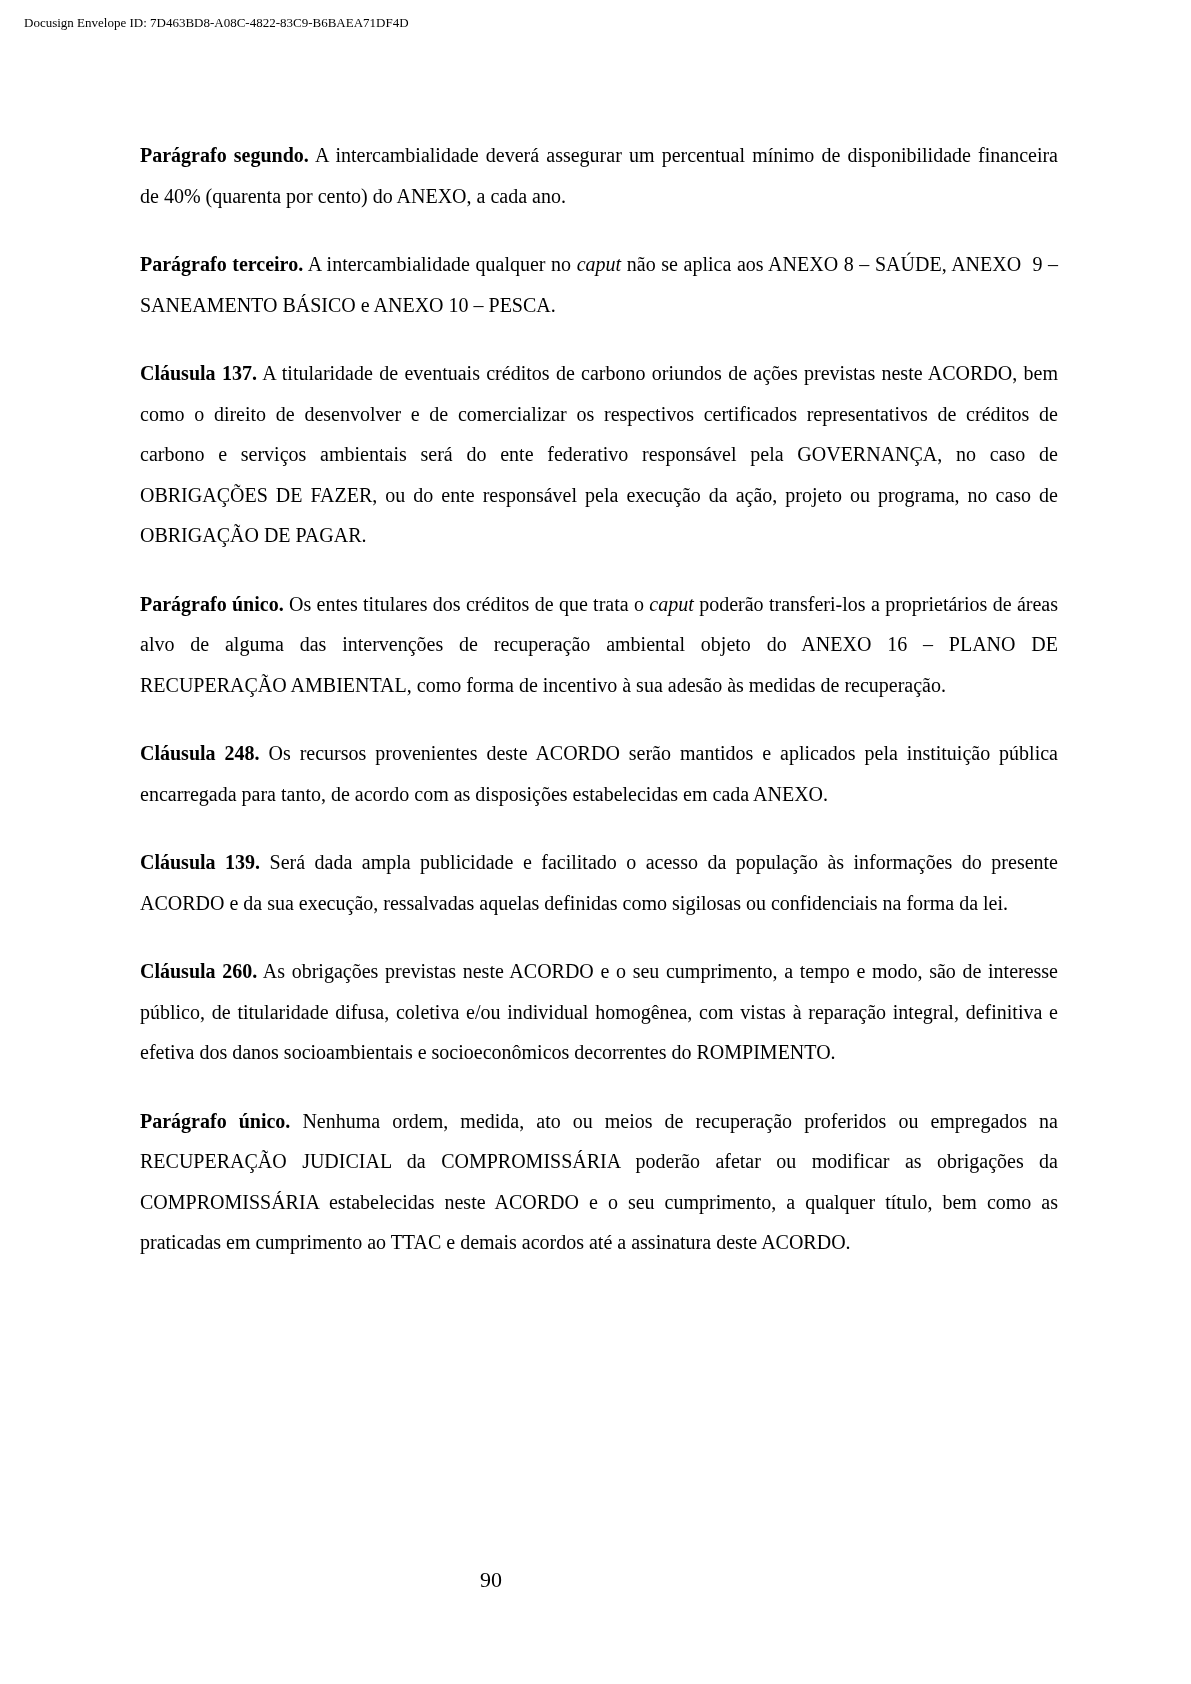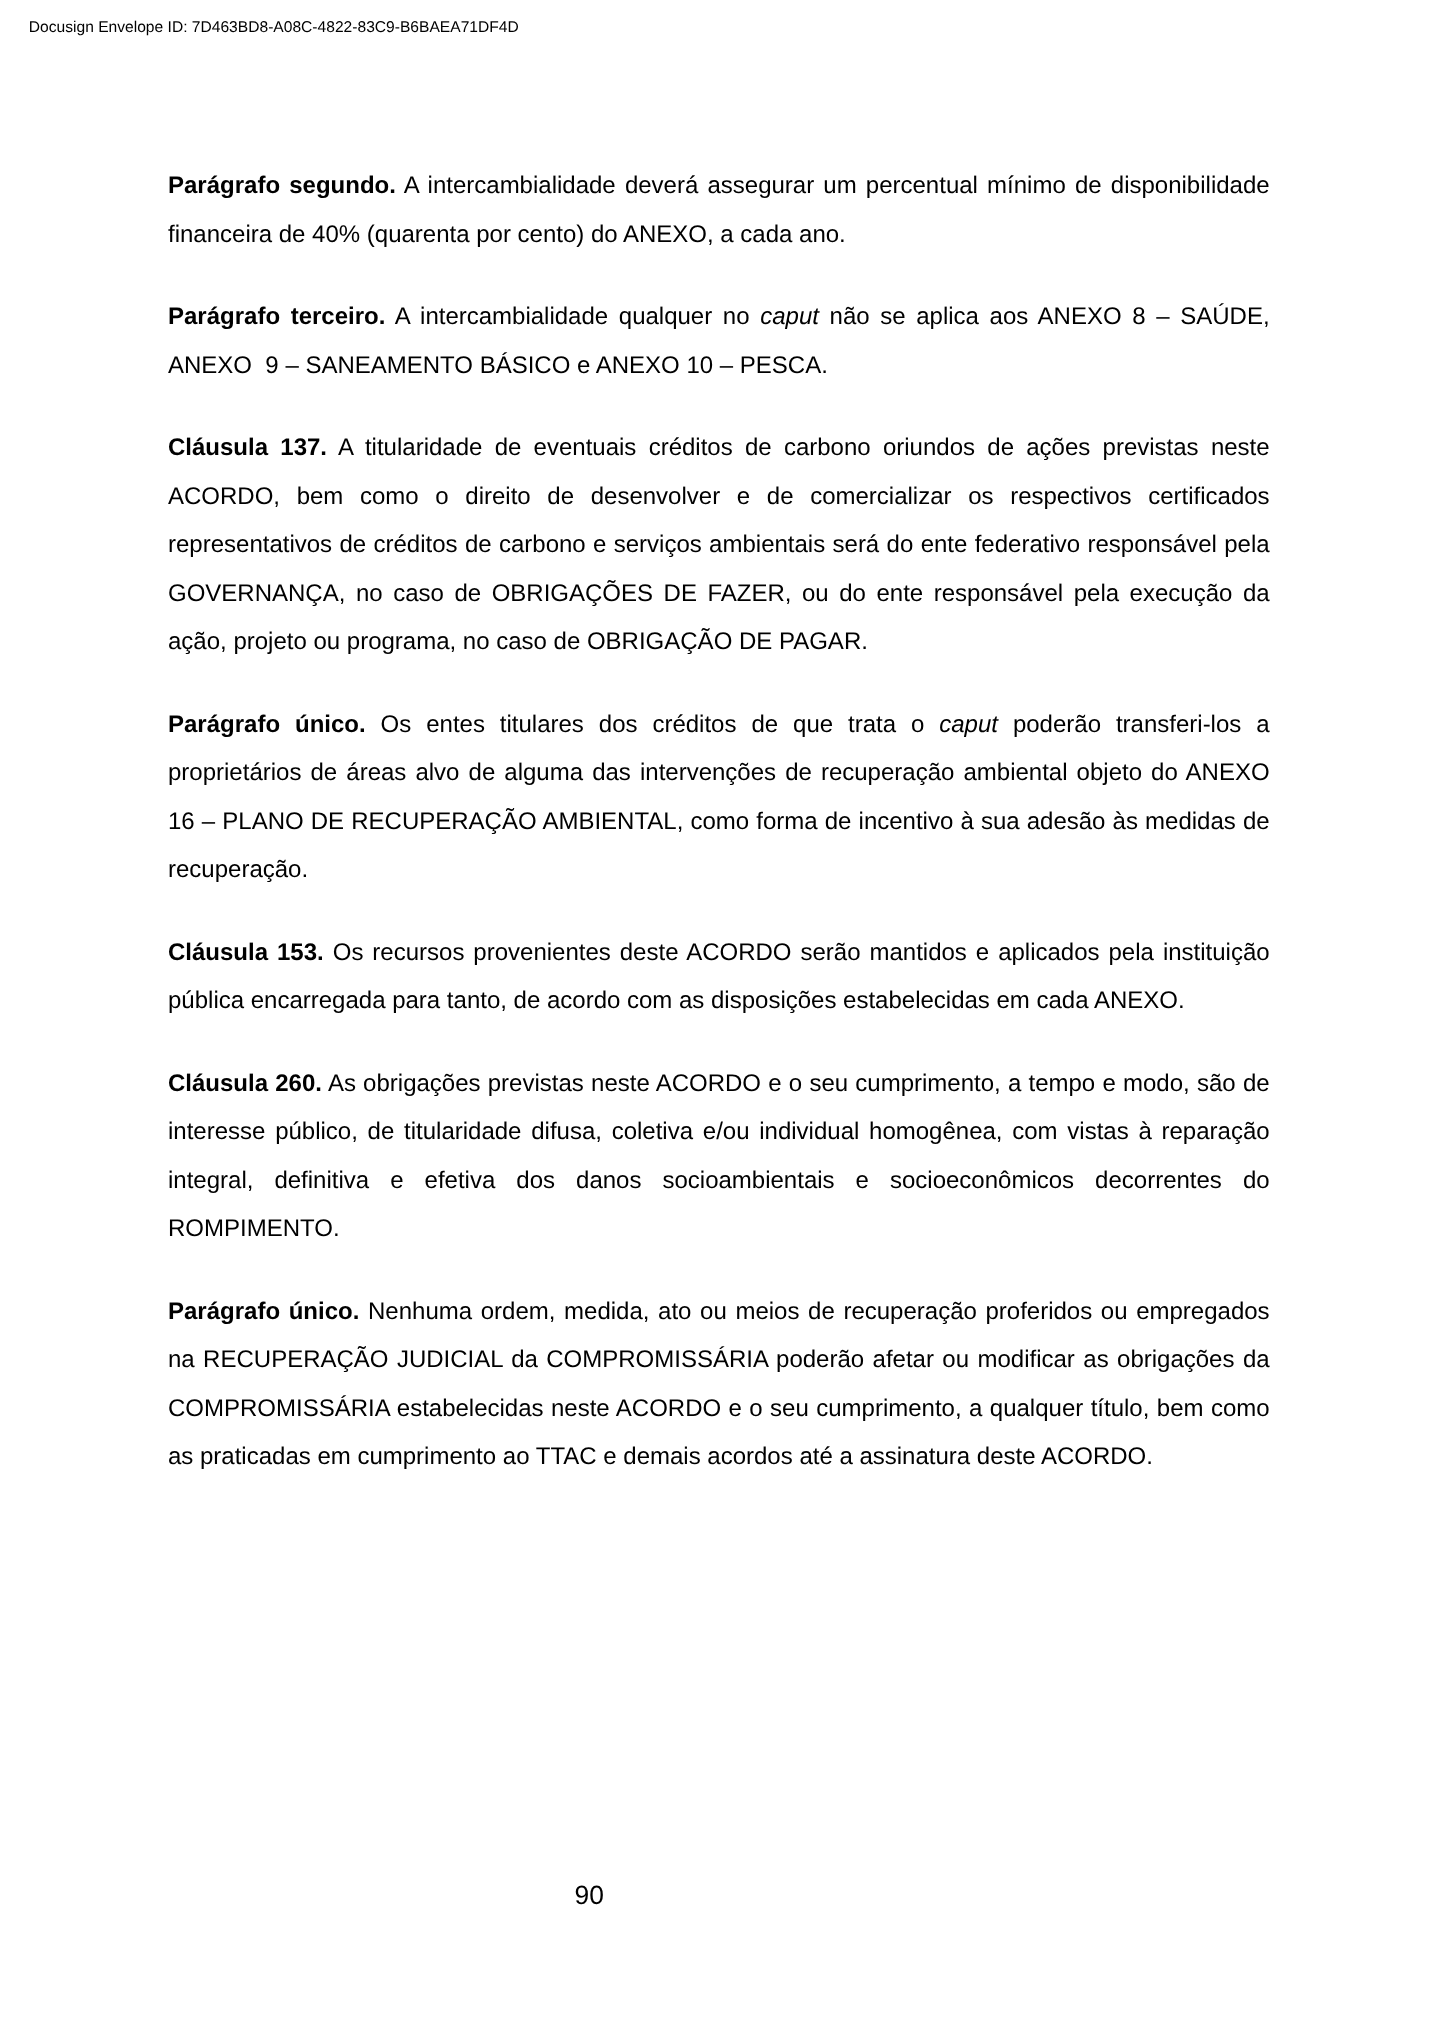--- a/index.html
+++ b/index.html
@@ -6,21 +6,21 @@
     margin: 0;
     padding: 0;
     background: #ffffff;
   }
   .page {
     position: relative;
     width: 1191px;
     height: 1684px;
     background: #ffffff;
     color: #000000;
-    font-family: Liberation Sans, sans-serif;
+    font-family: Liberation Serif, serif;
     overflow: hidden;
   }
   .doc-header {
     position: absolute;
     left: 24px;
     top: 14px;
     font-size: 13px;
     line-height: 18px;
     color: #000000;
     white-space: nowrap;
@@ -55,19 +55,20 @@
 <body>
 
 <div class="page">
   <div class="doc-header">Docusign Envelope ID: 7D463BD8-A08C-4822-83C9-B6BAEA71DF4D</div>
 
   <div class="doc-body">
       <p class="para"><span class="run bold">Parágrafo segundo.</span><span class="run normal"> A intercambialidade deverá assegurar um percentual mínimo de disponibilidade financeira de 40% (quarenta por cento) do ANEXO, a cada ano.</span></p>
       <p class="para"><span class="run bold">Parágrafo terceiro.</span><span class="run normal"> A intercambialidade qualquer no </span><span class="run italic">caput</span><span class="run normal"> não se aplica aos ANEXO 8 – SAÚDE, ANEXO&nbsp; 9 – SANEAMENTO BÁSICO e ANEXO 10 – PESCA.</span></p>
       <p class="para"><span class="run bold">Cláusula 137.</span><span class="run normal"> A titularidade de eventuais créditos de carbono oriundos de ações previstas neste ACORDO, bem como o direito de desenvolver e de comercializar os respectivos certificados representativos de créditos de carbono e serviços ambientais será do ente federativo responsável pela GOVERNANÇA, no caso de OBRIGAÇÕES DE FAZER, ou do ente responsável pela execução da ação, projeto ou programa, no caso de OBRIGAÇÃO DE PAGAR.</span></p>
       <p class="para"><span class="run bold">Parágrafo único.</span><span class="run normal"> Os entes titulares dos créditos de que trata o </span><span class="run italic">caput</span><span class="run normal"> poderão transferi-los a proprietários de áreas alvo de alguma das intervenções de recuperação ambiental objeto do ANEXO 16 – PLANO DE RECUPERAÇÃO AMBIENTAL, como forma de incentivo à sua adesão às medidas de recuperação.</span></p>
-      <p class="para"><span class="run bold">Cláusula 153.</span><span class="run normal"> Os recursos provenientes deste ACORDO serão mantidos e aplicados pela instituição pública encarregada para tanto, de acordo com as disposições estabelecidas em cada ANEXO.</span></p>
+      <p class="para"><span class="run bold">Cláusula 248.</span><span class="run normal"> Os recursos provenientes deste ACORDO serão mantidos e aplicados pela instituição pública encarregada para tanto, de acordo com as disposições estabelecidas em cada ANEXO.</span></p>
+      <p class="para"><span class="run bold">Cláusula 139.</span><span class="run normal"> Será dada ampla publicidade e facilitado o acesso da população às informações do presente ACORDO e da sua execução, ressalvadas aquelas definidas como sigilosas ou confidenciais na forma da lei.</span></p>
       <p class="para"><span class="run bold">Cláusula 260.</span><span class="run normal"> As obrigações previstas neste ACORDO e o seu cumprimento, a tempo e modo, são de interesse público, de titularidade difusa, coletiva e/ou individual homogênea, com vistas à reparação integral, definitiva e efetiva dos danos socioambientais e socioeconômicos decorrentes do ROMPIMENTO.</span></p>
       <p class="para"><span class="run bold">Parágrafo único.</span><span class="run normal"> Nenhuma ordem, medida, ato ou meios de recuperação proferidos ou empregados na RECUPERAÇÃO JUDICIAL da COMPROMISSÁRIA poderão afetar ou modificar as obrigações da COMPROMISSÁRIA estabelecidas neste ACORDO e o seu cumprimento, a qualquer título, bem como as praticadas em cumprimento ao TTAC e demais acordos até a assinatura deste ACORDO.</span></p>
     </div>
 
   <div class="page-number">90</div>
 </div>
 
 </body></html>

